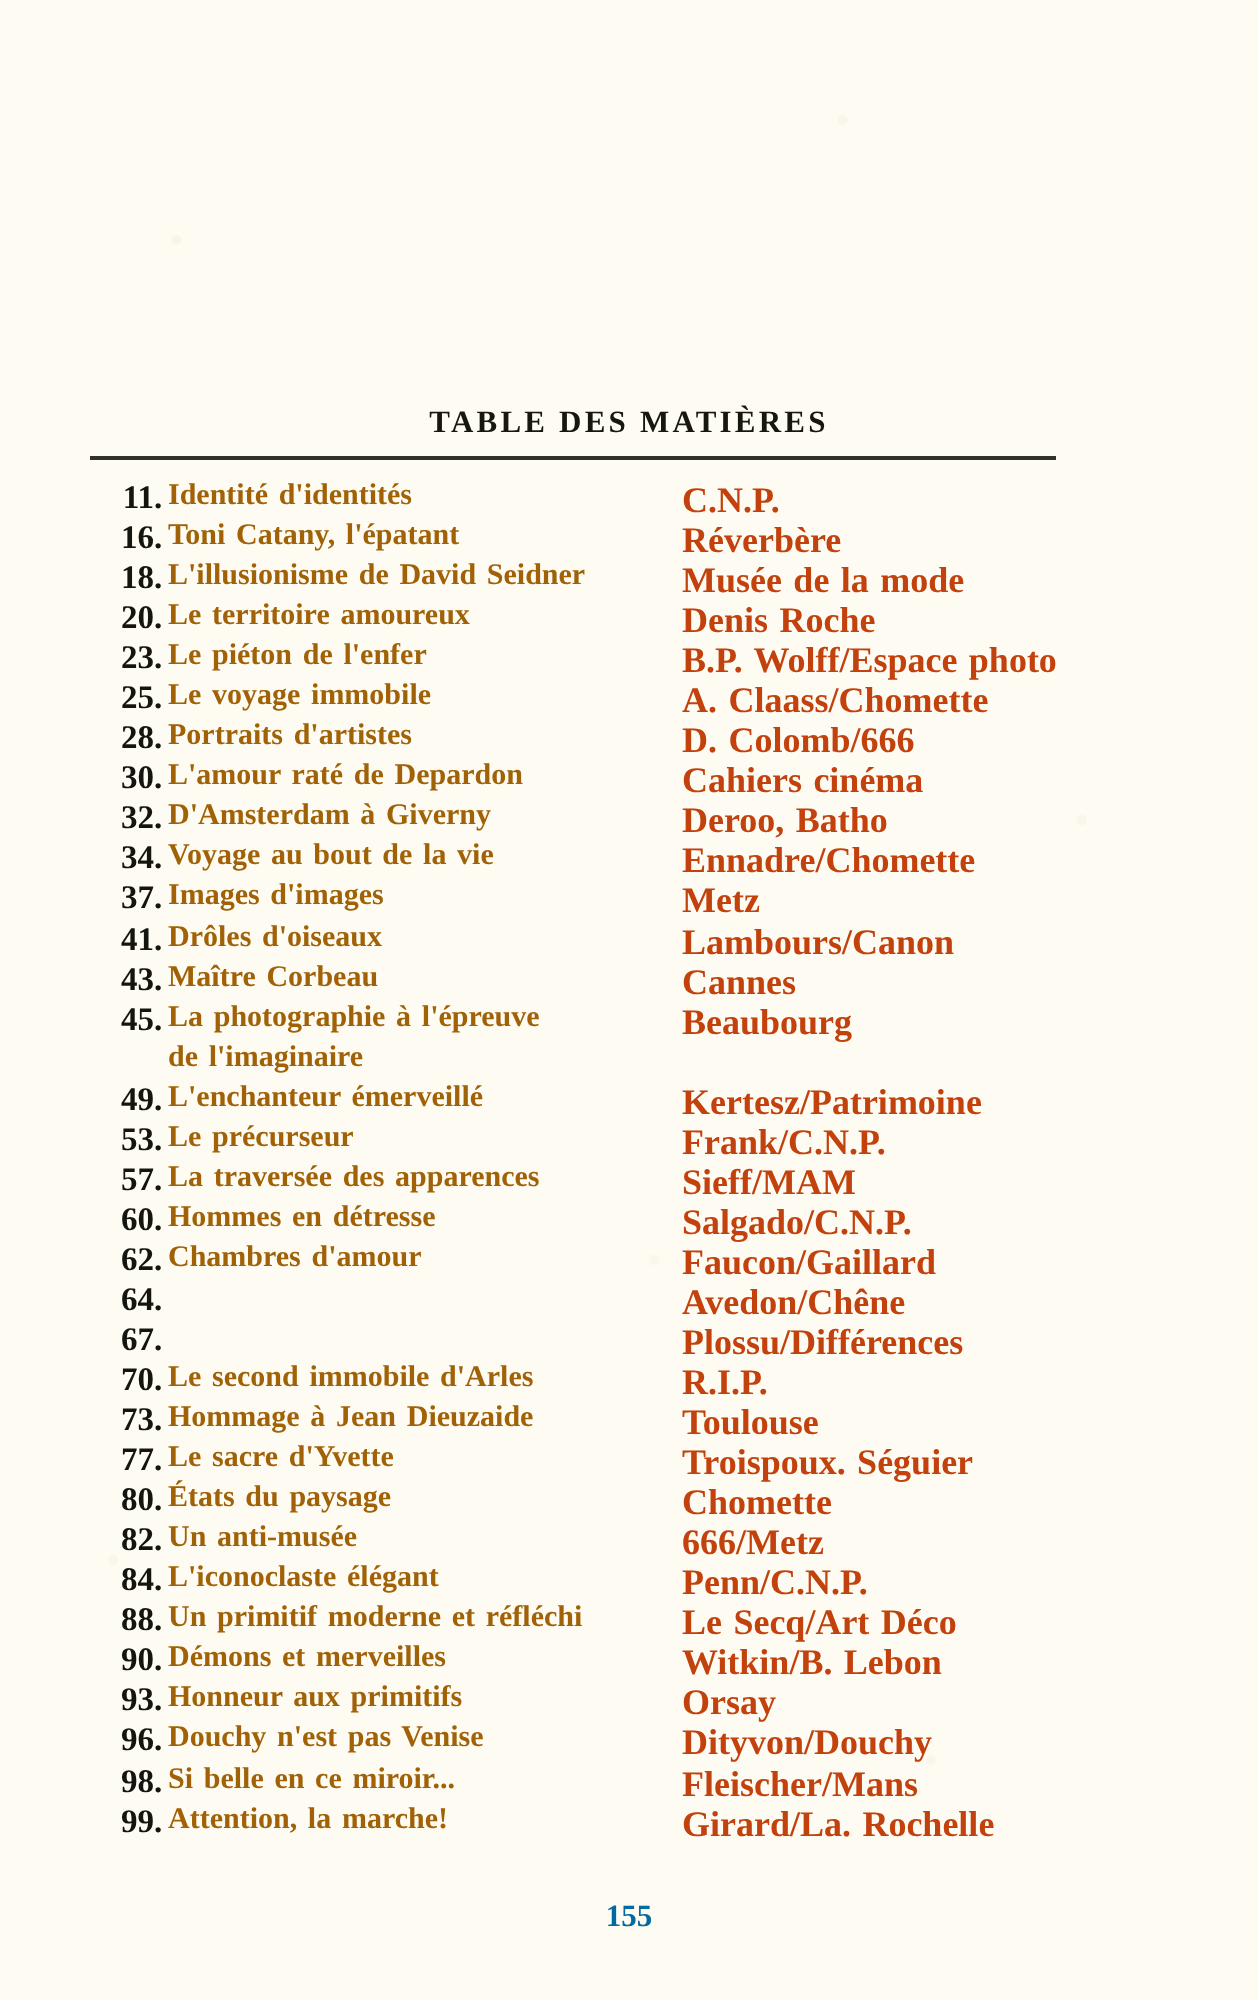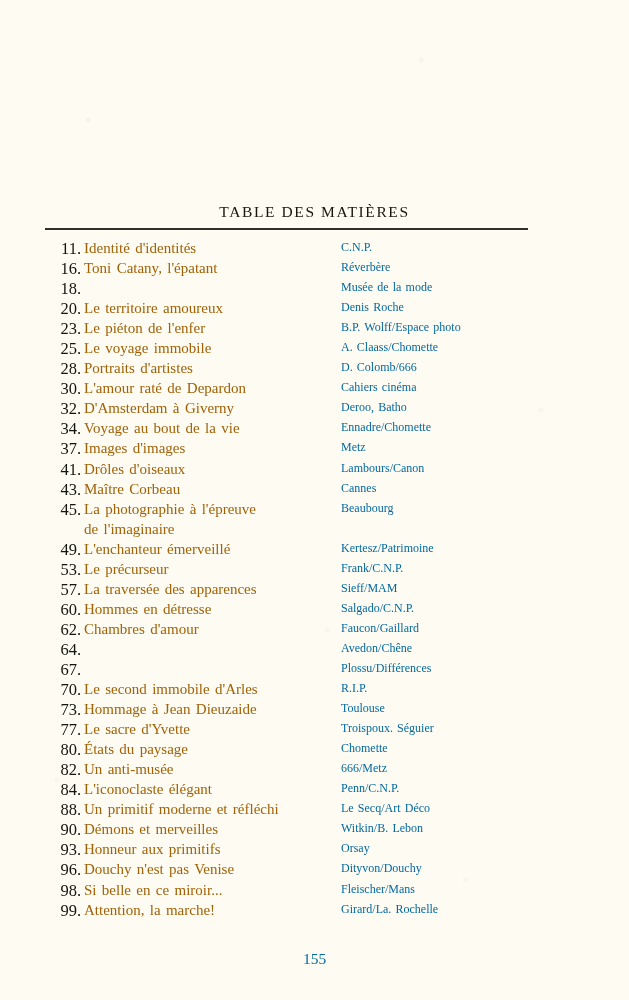--- a/index.html
+++ b/index.html
@@ -15,20 +15,21 @@
     overflow: hidden;
     position: relative;
   }
   .page {
     position: absolute;
     left: 0;
     top: 0;
     width: 629px;
     height: 1000px;
     background: #fdfbf2;
+    font-weight: bold;
   }
   
   .paper-grain {
     position: absolute;
     inset: 0;
     background:
       radial-gradient(circle at 14% 12%, rgba(216,206,180,0.16) 0 2px, rgba(0,0,0,0) 3px),
       radial-gradient(circle at 67% 6%,  rgba(216,206,180,0.14) 0 2px, rgba(0,0,0,0) 3px),
       radial-gradient(circle at 33% 27%, rgba(216,206,180,0.12) 0 2px, rgba(0,0,0,0) 3px),
       radial-gradient(circle at 86% 41%, rgba(216,206,180,0.12) 0 2px, rgba(0,0,0,0) 3px),
@@ -91,23 +92,23 @@
     word-spacing: 1.6px;
     color: #a16207;
   }
   .toc-title.cont {
     left: 84px;
   }
   .toc-credit {
     position: absolute;
     left: 341px;
     top: 1px;
-    font-size: 12px;
+    font-size: 18px;
     word-spacing: 1.2px;
-    color: #0369a1;
+    color: #c2410c;
   }
   .page-number {
     position: absolute;
     left: 0;
     top: 950px;
     width: 629px;
     text-align: center;
     font-size: 15.5px;
     color: #0369a1;
   }
@@ -130,20 +131,21 @@
       </div>
       <div class="toc-row">
         <span class="toc-num">16</span>
         <span class="toc-dot">.</span>
         <span class="toc-title">Toni Catany, l'épatant</span>
         <span class="toc-credit">Réverbère</span>
       </div>
       <div class="toc-row">
         <span class="toc-num">18</span>
         <span class="toc-dot">.</span>
+        <span class="toc-title">L'illusionisme de David Seidner</span>
         <span class="toc-credit">Musée de la mode</span>
       </div>
       <div class="toc-row">
         <span class="toc-num">20</span>
         <span class="toc-dot">.</span>
         <span class="toc-title">Le territoire amoureux</span>
         <span class="toc-credit">Denis Roche</span>
       </div>
       <div class="toc-row">
         <span class="toc-num">23</span>

